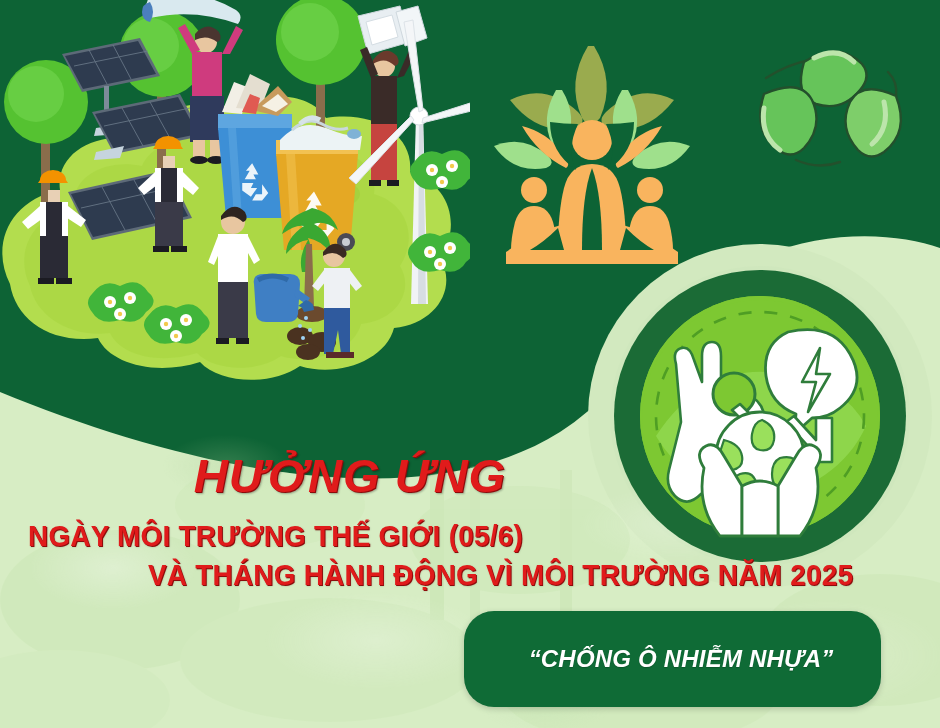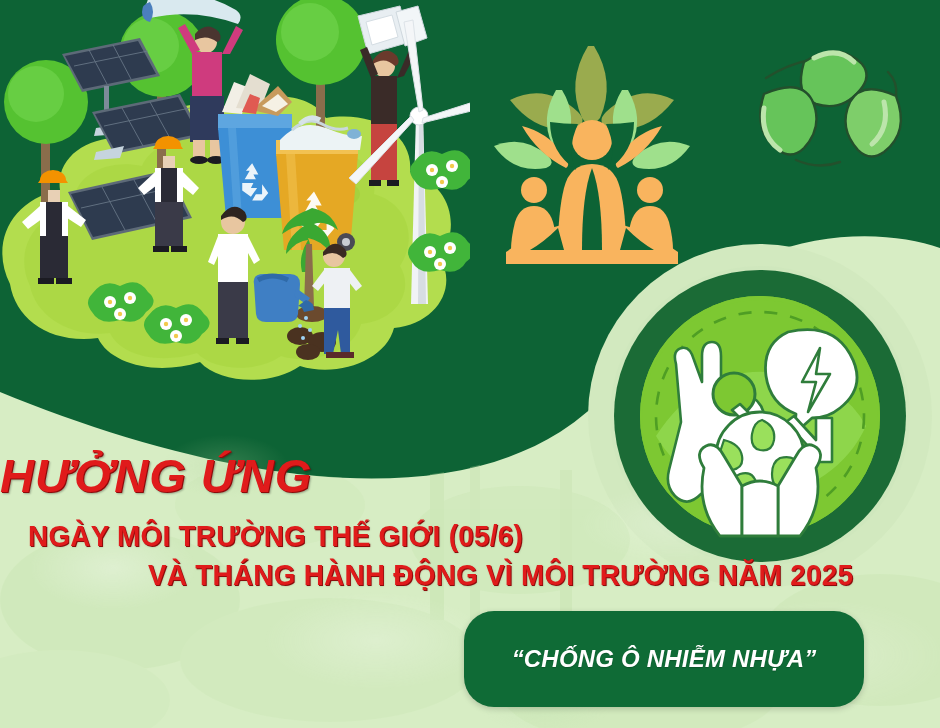--- a/index.html
+++ b/index.html
@@ -36,21 +36,21 @@
   
   .org-logo{position:absolute;left:492px;top:28px;width:200px;height:245px;}
   
   .recycle{position:absolute;left:738px;top:32px;width:185px;height:150px;}
   
   .emblem{position:absolute;left:612px;top:268px;width:296px;height:296px;}
   
   .txt-wrap{position:absolute;left:0;top:452px;width:940px;height:160px;}
   .t-huongung{
     position:absolute;left:0;top:0;width:700px;
-    text-align:left;
+    text-align:center;
     font-size:47px;font-weight:bold;font-style:italic;
     letter-spacing:1px;
     color:#e01b1b;
     text-shadow:1px 1px 0 #8d0b0b, 2px 2px 2px rgba(0,0,0,.28);
     line-height:1;
   }
   .t-line2{
     position:absolute;left:28px;top:68px;width:520px;
     text-align:left;
     font-size:29px;font-weight:bold;
@@ -72,20 +72,21 @@
   }
   
   .pill{
     position:absolute;left:464px;top:611px;
     width:400px;height:96px;
     background:#0f6b36;
     border-radius:30px;
     display:flex;flex-direction:column;
     align-items:center;justify-content:center;
     box-shadow:0 2px 6px rgba(0,0,0,.18);
+    padding-left:17px;
   }
   .pill div{
     color:#ffffff;font-weight:bold;font-style:italic;
     font-size:24px;letter-spacing:.2px;line-height:1.18;
     white-space:nowrap;
     text-shadow:0 1px 1px rgba(0,0,0,.2);
   }
 </style>
 </head>
 <body>

